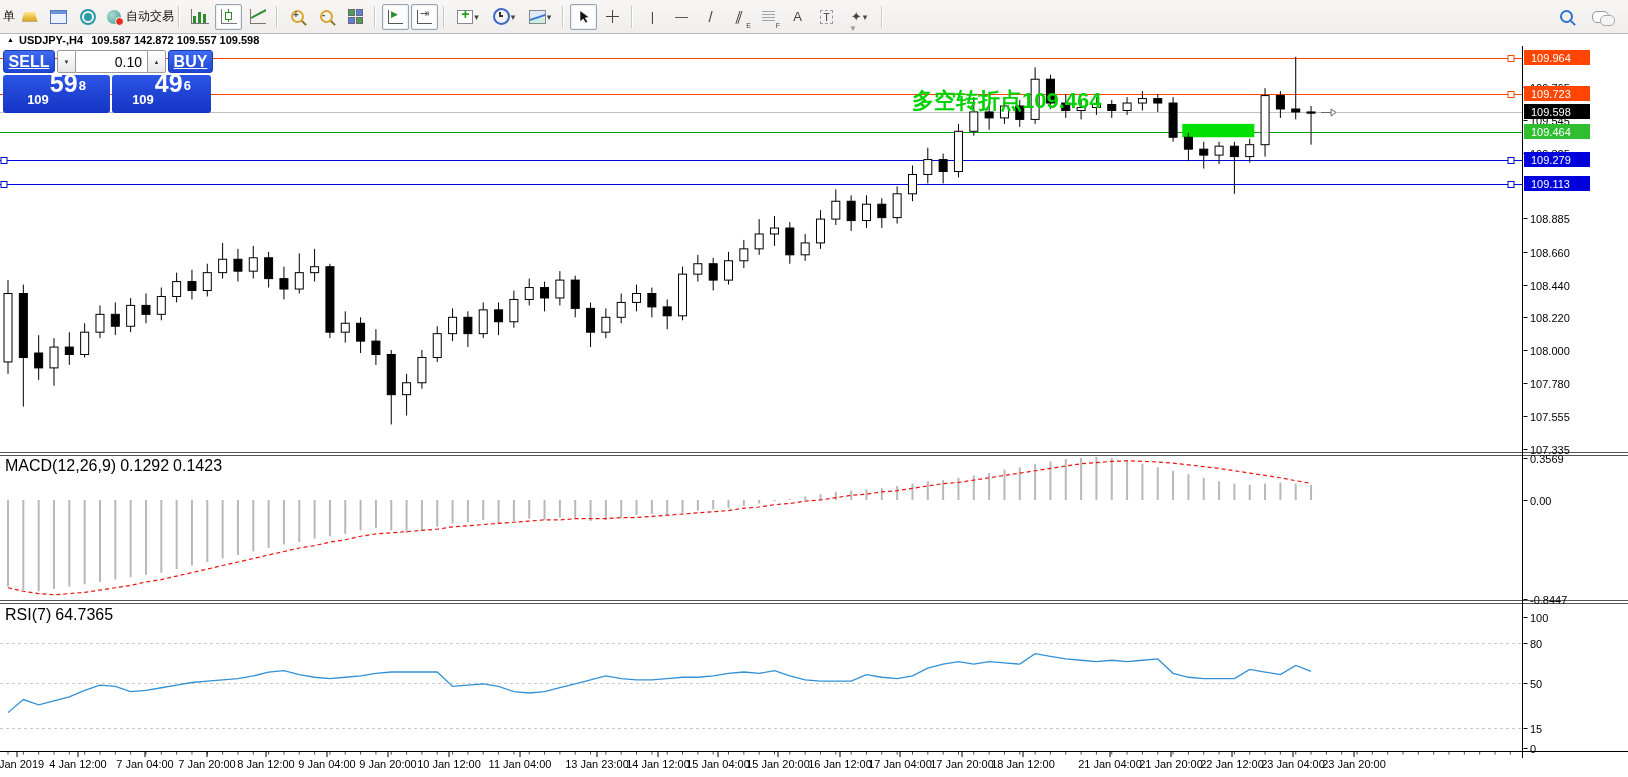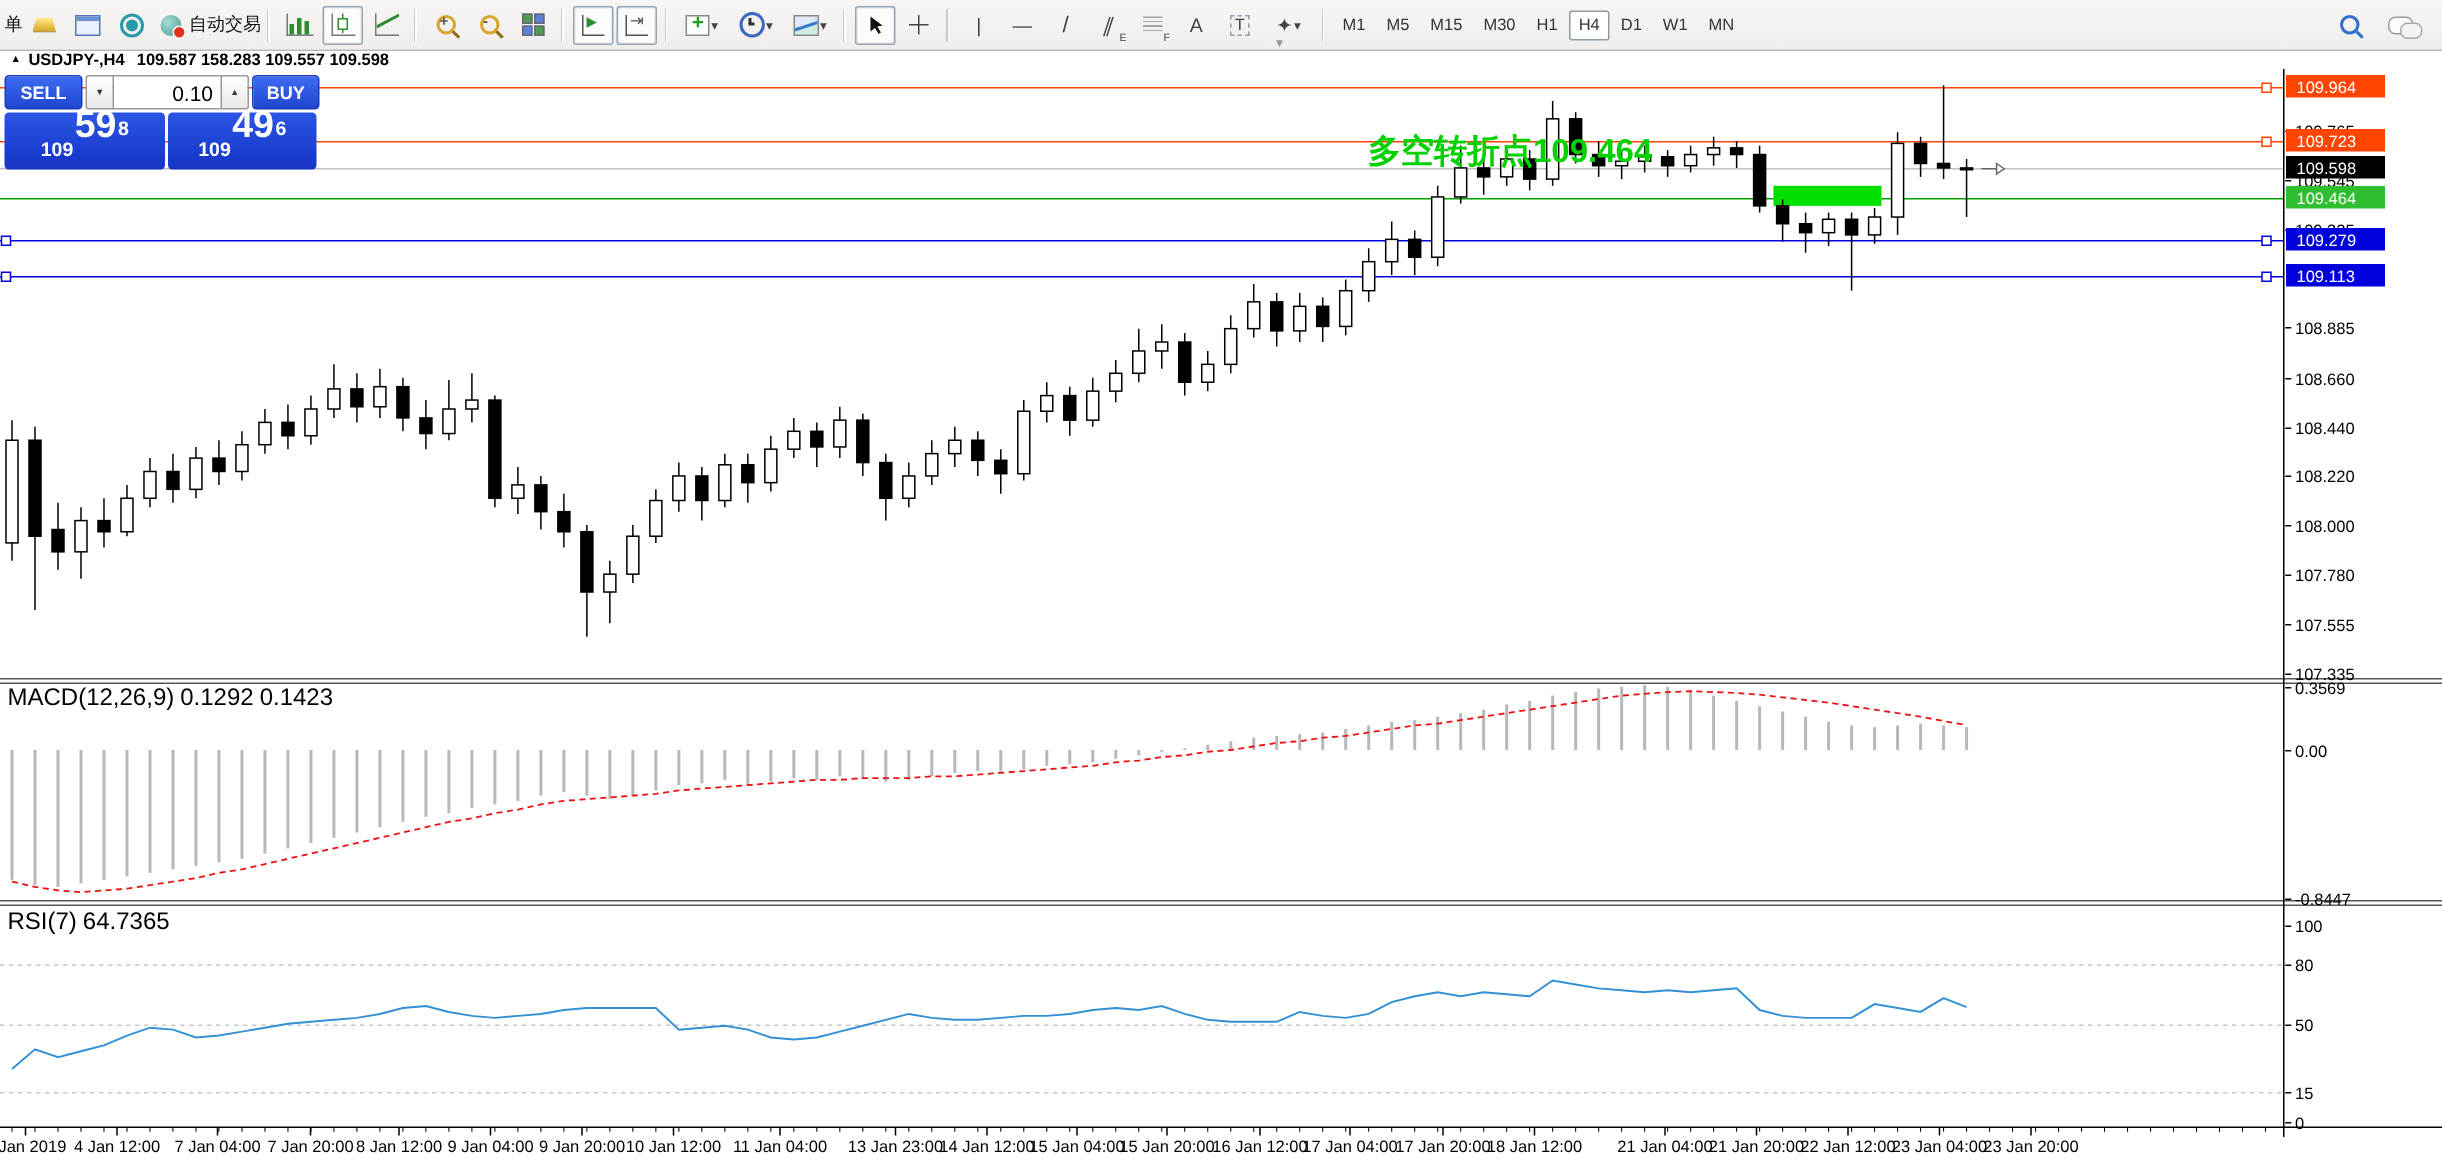--- a/index.html
+++ b/index.html
@@ -85,22 +85,22 @@
   .title-row .ohlc{margin-left:8px;font-weight:bold;}
 
   
   .annotation{position:absolute;left:912px;top:86px;z-index:3;font-size:22px;font-weight:bold;white-space:nowrap;}
   .pane-label{position:absolute;left:5px;z-index:3;font-size:16px;color:#000;white-space:nowrap;}
   .pane-label span{margin-right:4px;}
 
   
   .panel{position:absolute;left:3px;top:50px;z-index:4;width:210px;}
   .panel .row1{display:flex;height:23px;margin-bottom:2px;}
-  .btn-blue{background:linear-gradient(#3f6cf2,#1f46d2);color:#fff;font-weight:bold;font-size:12px;
-            display:flex;align-items:center;justify-content:center;border-radius:3px;border:1px solid #1a3cb8;}
+  .btn-blue{background:linear-gradient(#3f6cf2,#1f46d2);color:#fff;font-weight:bold;font-size:16px;
+            display:flex;align-items:center;justify-content:center;border-radius:3px;border:1px solid #1a3cb8;text-decoration:underline;}
   .sell-btn{width:50px;}
   .buy-btn{width:43px;margin-left:2px;}
   .stepper{width:17px;background:linear-gradient(#fff,#e8e8e8);border:1px solid #9a9a9a;color:#333;
            display:flex;align-items:center;justify-content:center;font-size:6px;}
   .vol-down{margin-left:2px;border-radius:2px 0 0 2px;}
   .vol-input{width:66px;border:1px solid #9a9a9a;border-left:none;border-right:none;text-align:right;
              font-size:14px;padding:0 5px 0 0;font-family:"Liberation Sans",sans-serif;color:#000;}
   .vol-up{border-radius:0 2px 2px 0;}
   .row2{display:flex;height:38px;}
   .price-box{background:linear-gradient(#2c55e6,#1434c4);color:#fff;border-radius:3px;
@@ -228,46 +228,35 @@
       <span class="glyph">A</span>
     </span>
   <span class="tbtn">
       <span class="glyph" style="border:1px dashed #99a;padding:0 2px;font-size:11px">T</span>
     </span>
   <span class="tbtn" style="width:32px">
       <span class="glyph">✦</span>
       <span class="dd">▾</span>
     </span>
   <span class="sep"></span>
-  <span id="tf-box" style="display:flex;align-items:center">
-      <span class="tf">M1</span>
-      <span class="tf">M5</span>
-      <span class="tf">M15</span>
-      <span class="tf">M30</span>
-      <span class="tf">H1</span>
-      <span class="tf active">H4</span>
-      <span class="tf">D1</span>
-      <span class="tf">W1</span>
-      <span class="tf">MN</span>
-    </span>
   <span class="tb-right">
     <span class="tbtn">
         <span class="ic-search"></span>
       </span>
     <span class="tbtn" style="width:34px">
         <span class="ic-chat"></span>
       </span>
   </span>
 </div>
 <span class="overflow">▼</span>
 
 <div class="title-row">
   <span class="tri">▲</span>
   <span>USDJPY-,H4</span>
-  <span class="ohlc">109.587 158.283 109.557 109.598</span>
+  <span class="ohlc">109.587 142.872 109.557 109.598</span>
 </div>
 
 <div class="panel">
   <div class="row1">
     <div class="btn-blue sell-btn">SELL</div>
     <div class="stepper vol-down">
         <span>▼</span>
       </div>
     <input class="vol-input" value="0.10" style="">
     <div class="stepper vol-up">

